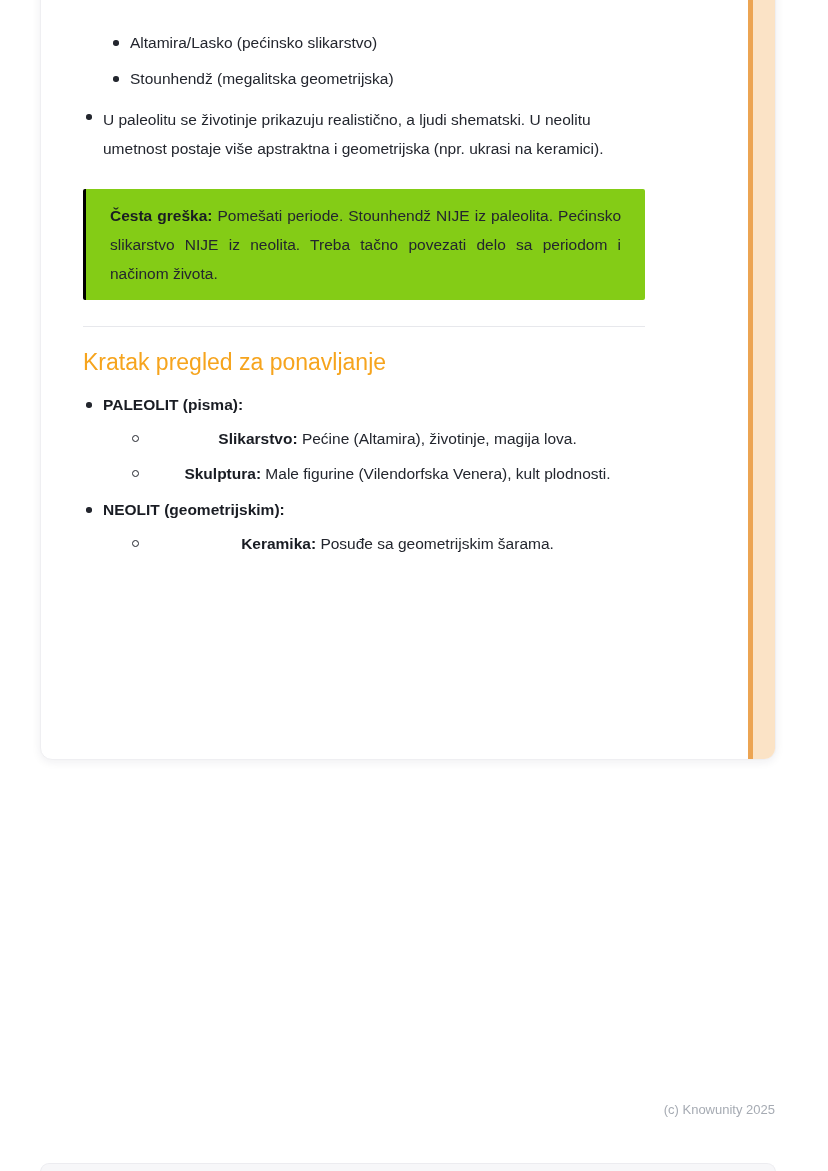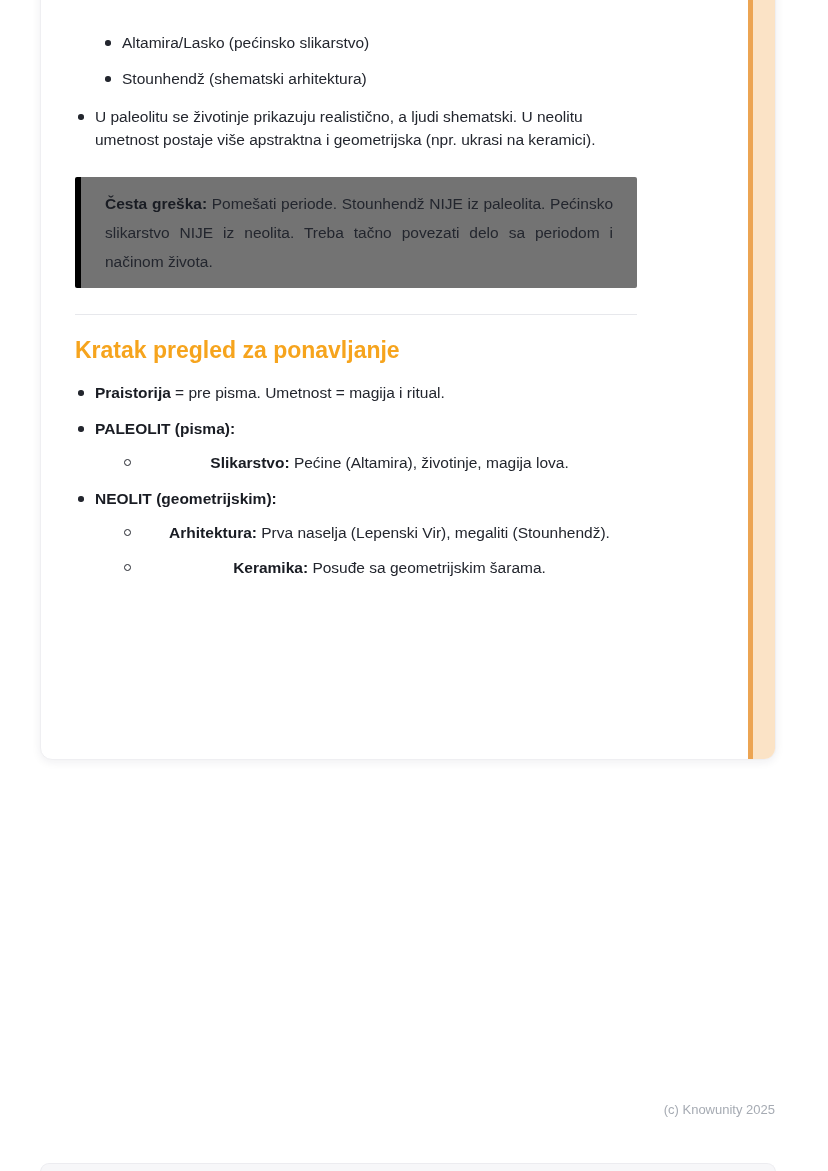--- a/index.html
+++ b/index.html
@@ -24,21 +24,21 @@
   .stripe-light {
     position: absolute; top: 0; bottom: 0; right: 0;
     width: 22px; background: #fbe3c6;
   }
   .stripe-dark {
     position: absolute; top: 0; bottom: 0; right: 22px;
     width: 5px; background: #eca452;
   }
 
   .content {
-    position: absolute; left: 34px; top: 50px;
+    position: absolute; left: 42px; top: 50px;
     width: 562px;
     font-size: 15.5px;
     line-height: 24px;
   }
 
   ul.list { list-style: none; }
   ul.list > li { position: relative; padding-left: 20px; margin-bottom: 12px; }
   ul.list > li::before {
     content: ""; position: absolute; left: 3px; top: 9px;
     width: 5.5px; height: 5.5px; border-radius: 50%;
@@ -49,41 +49,41 @@
   ul.sub-circle > li { position: relative; padding-left: 20px; margin-bottom: 11px; text-align: center; }
   ul.sub-circle > li::before {
     content: ""; position: absolute; left: 2px; top: 8px;
     width: 5px; height: 5px; border-radius: 50%;
     background: transparent; border: 1.5px solid #23262e;
   }
 
   .top-sublist > li { margin-bottom: 13px; }
 
   .note-list { margin-top: 14px; }
-  .note-list > li { line-height: 23px; margin-bottom: 0; }
+  .note-list > li { line-height: 29px; margin-bottom: 0; }
   .note-list > li::before { top: 11px; }
 
   .callout {
     margin-top: 26px;
-    background: #737373;
-    border-left: 6px solid #000000;
+    background: #84cc16;
+    border-left: 3px solid #000000;
     border-radius: 2px;
     padding: 12px 24px;
   }
   .callout-text { text-align: justify; line-height: 29px; }
   .callout-text strong { color: #191c23; }
 
   .divider { border: none; border-top: 1px solid #e7e8ec; margin-top: 26px; }
 
   .heading {
     margin-top: 20px;
     color: #f6a41d;
     font-size: 23px;
     line-height: 30px;
-    font-weight: 700;
+    font-weight: 400;
   }
 
   .summary { margin-top: 16px; }
   .summary > li { margin-bottom: 11px; }
   .summary strong { color: #191c23; }
 
   .footer {
     position: absolute; right: 53px; top: 1102px;
     font-size: 13px; color: #a6abb3;
   }
@@ -105,53 +105,52 @@
     <div class="stripe-light"></div>
     <div class="stripe-dark"></div>
 
     <div class="content">
 
       <ul class="list sub top-sublist">
         <li>
           <span>Altamira/Lasko (pećinsko slikarstvo)</span>
         </li>
         <li>
-          <span>Stounhendž (shematski arhitektura)</span>
+          <span>Stounhendž (megalitska geometrijska)</span>
         </li>
       </ul>
 
       <ul class="list note-list">
         <li>
           <span>U paleolitu se životinje prikazuju realistično, a ljudi shematski. U neolitu umetnost postaje više apstraktna i geometrijska (npr. ukrasi na keramici).</span>
         </li>
       </ul>
 
       <div class="callout">
         <p class="callout-text"><strong>Česta greška:</strong> <span>Pomešati periode. Stounhendž NIJE iz paleolita. Pećinsko slikarstvo NIJE iz neolita. Treba tačno povezati delo sa periodom i načinom života.</span></p>
       </div>
 
       <hr class="divider">
 
       <h2 class="heading">Kratak pregled za ponavljanje</h2>
 
       <ul class="list summary">
 
-        <li><strong>Praistorija</strong><span> = pre pisma. Umetnost = magija i ritual.</span></li>
 
         <li>
           <strong>PALEOLIT (pisma):</strong><span></span>
           <ul class="sub-circle">
             <li><strong>Slikarstvo:</strong><span> Pećine (Altamira), životinje, magija lova.</span></li>
+            <li><strong>Skulptura:</strong><span> Male figurine (Vilendorfska Venera), kult plodnosti.</span></li>
           </ul>
         </li>
 
         <li>
           <strong>NEOLIT (geometrijskim):</strong><span></span>
           <ul class="sub-circle">
-            <li><strong>Arhitektura:</strong><span> Prva naselja (Lepenski Vir), megaliti (Stounhendž).</span></li>
             <li><strong>Keramika:</strong><span> Posuđe sa geometrijskim šarama.</span></li>
           </ul>
         </li>
 
       </ul>
 
     </div>
   </div>
 
   <div class="next-page-edge"></div>

